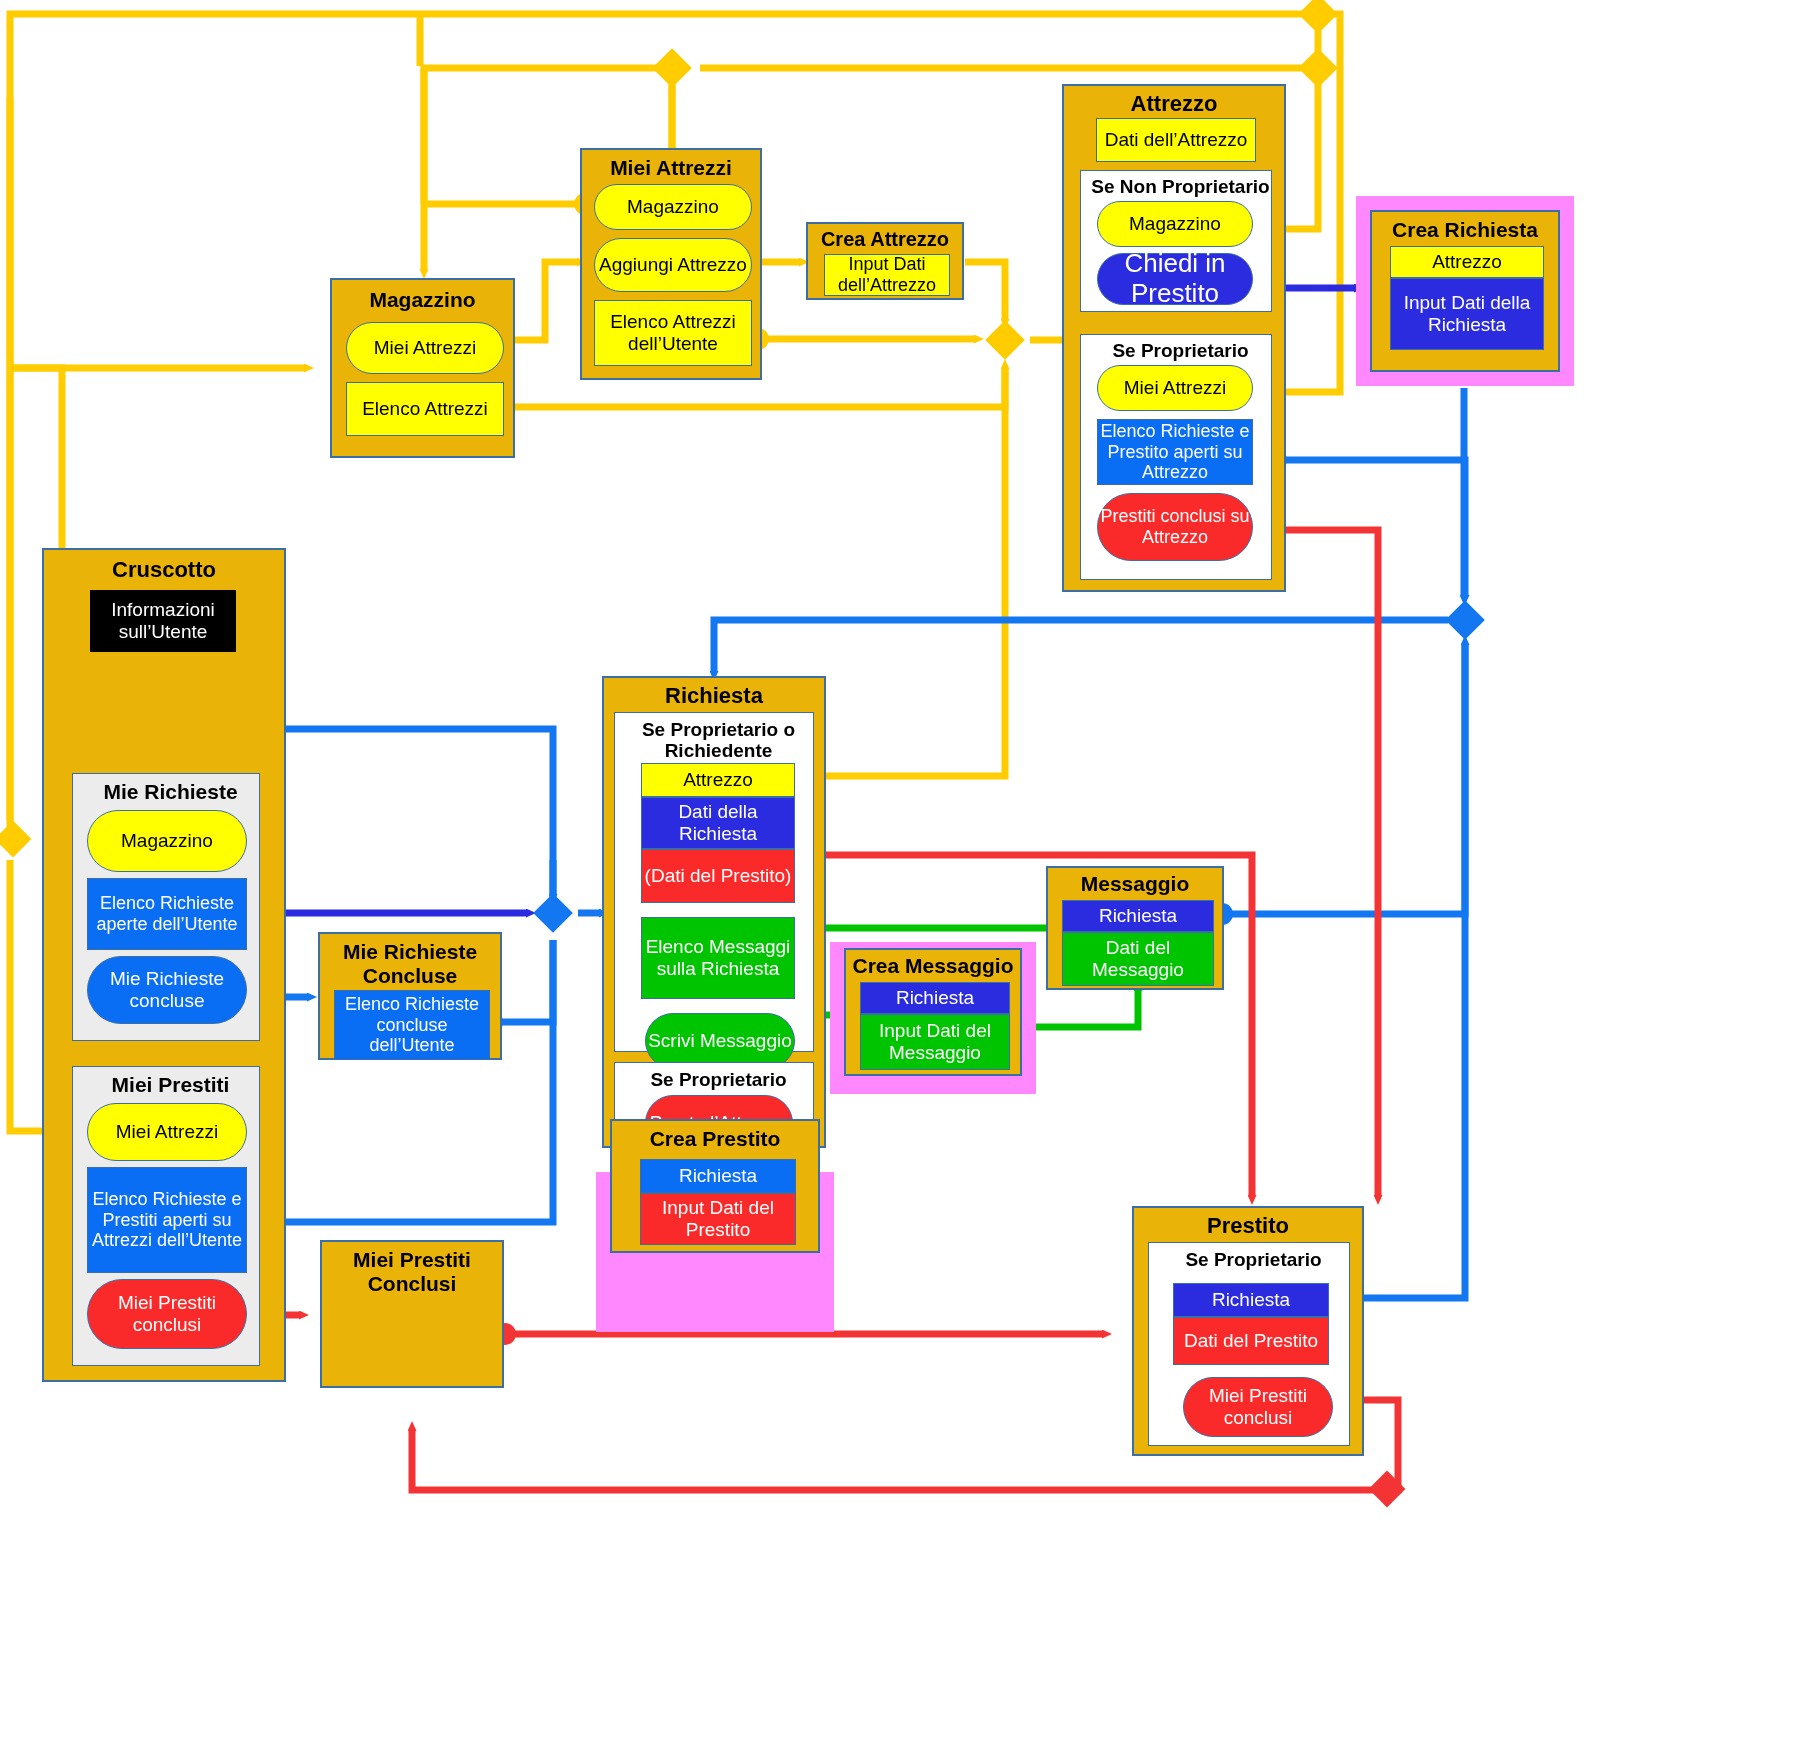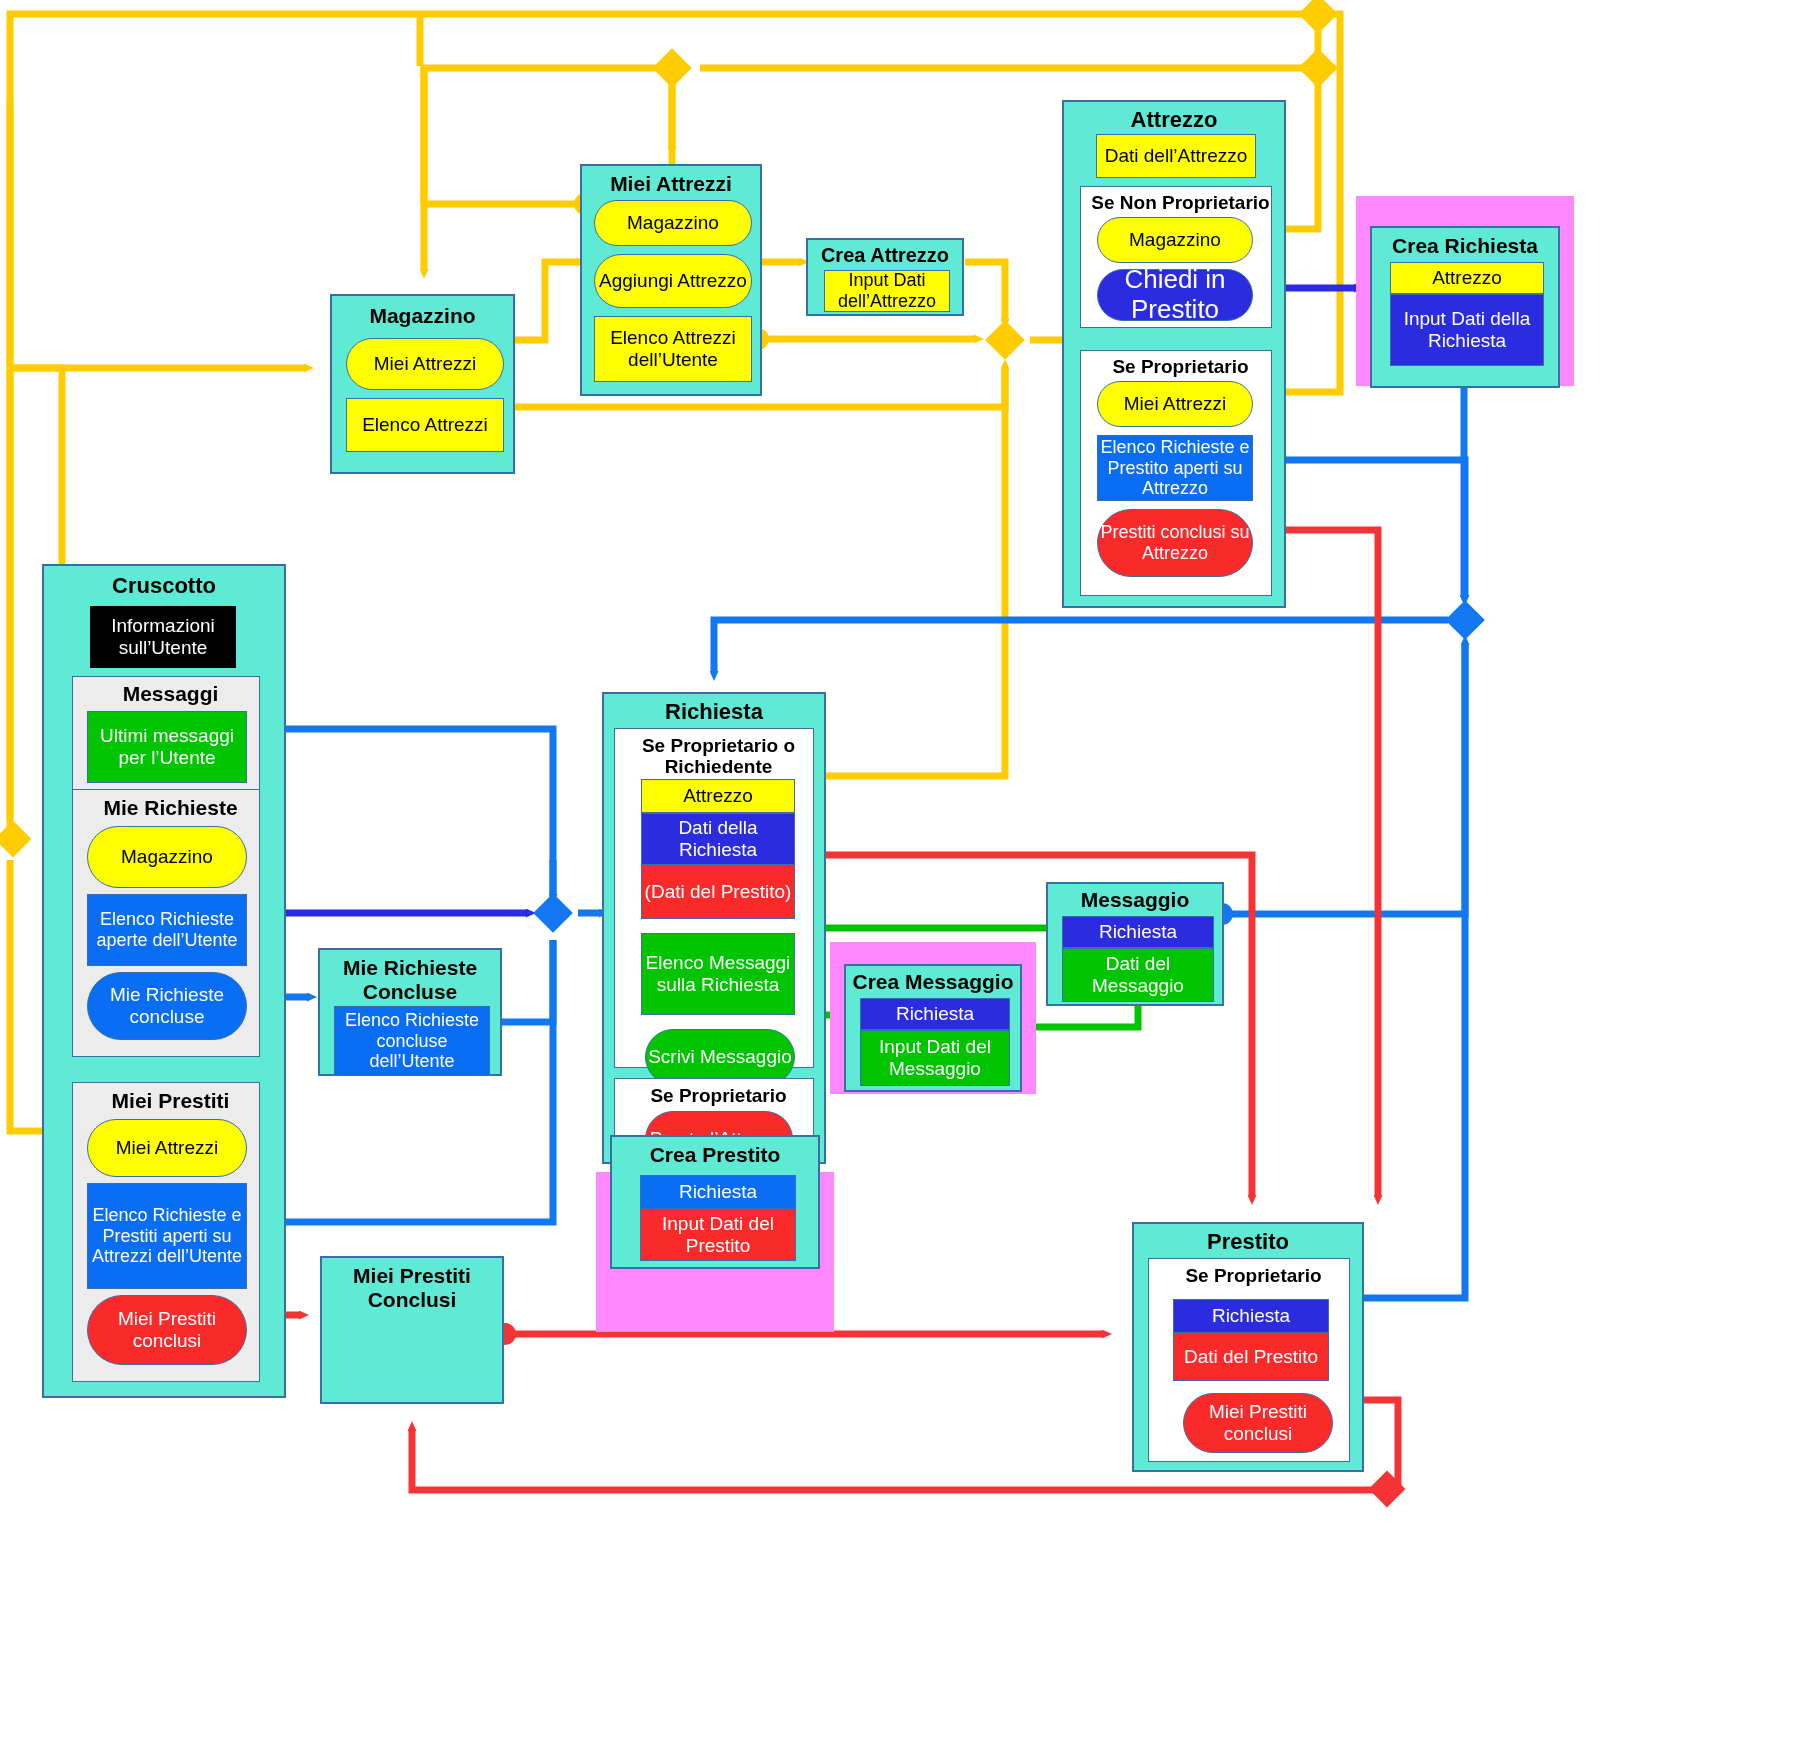--- a/index.html
+++ b/index.html
@@ -1,20 +1,20 @@
 <!DOCTYPE html>
 <html><head>
 <meta charset="utf-8">
 <style>
   html,body{margin:0;padding:0;background:#ffffff;}
   body{font-family:"Liberation Sans",sans-serif;}
   #stage{position:relative;width:1814px;height:1739px;background:#fff;overflow:hidden;}
 
   
-  .panel{position:absolute;background:#5eead4;border:2px solid #3b6ea5;box-sizing:border-box;margin-top:16px;}
+  .panel{position:absolute;background:#eab308;border:2px solid #3b6ea5;box-sizing:border-box;}
   .panel-title{font-weight:bold;color:#000;text-align:center;line-height:1.12;}
   .sub{background:#ffffff;border:1.6px solid #3b6ea5;box-sizing:border-box;padding-left:9px;}
   .sub.gray{background:#ececec;}
   .sub-title{font-weight:bold;color:#000;text-align:center;line-height:1.12;}
 
   
   .node{box-sizing:border-box;display:flex;align-items:center;justify-content:center;
         text-align:center;line-height:1.14;border:1.4px solid #3b6ea5;}
   .pill{border-radius:999px;}
   .rect{border-radius:0;}
@@ -247,26 +247,20 @@
       <span>Input Dati della Richiesta</span>
     </div>
   </div>
 
   <div class="panel" style="left:42px;top:548px;width:244px;height:834px;">
     <div class="panel-title" style="margin-top:8px;font-size:22px;">Cruscotto</div>
     <div class="node rect n-black" style="position:absolute;left:46px;top:40px;width:146px;height:62px;font-size:19px;border-color:#000;">
       <span>Informazioni sull’Utente</span>
     </div>
 
-    <div class="sub gray" style="position:absolute;left:28px;top:110px;width:188px;height:126px;">
-      <div class="sub-title" style="margin-top:5px;font-size:21px;">Messaggi</div>
-      <div class="node rect n-green" style="position:absolute;left:14px;top:34px;width:160px;height:72px;font-size:19px;">
-        <span>Ultimi messaggi per l’Utente</span>
-      </div>
-    </div>
 
     <div class="sub gray" style="position:absolute;left:28px;top:223px;width:188px;height:268px;">
       <div class="sub-title" style="margin-top:6px;font-size:21px;">Mie Richieste</div>
       <div class="node pill n-yellow" style="position:absolute;left:14px;top:36px;width:160px;height:62px;font-size:19px;">
         <span>Magazzino</span>
       </div>
       <div class="node rect n-blue" style="position:absolute;left:14px;top:104px;width:160px;height:72px;font-size:18px;">
         <span>Elenco Richieste aperte dell’Utente</span>
       </div>
       <div class="node pill n-blue" style="position:absolute;left:14px;top:182px;width:160px;height:68px;font-size:19px;">

